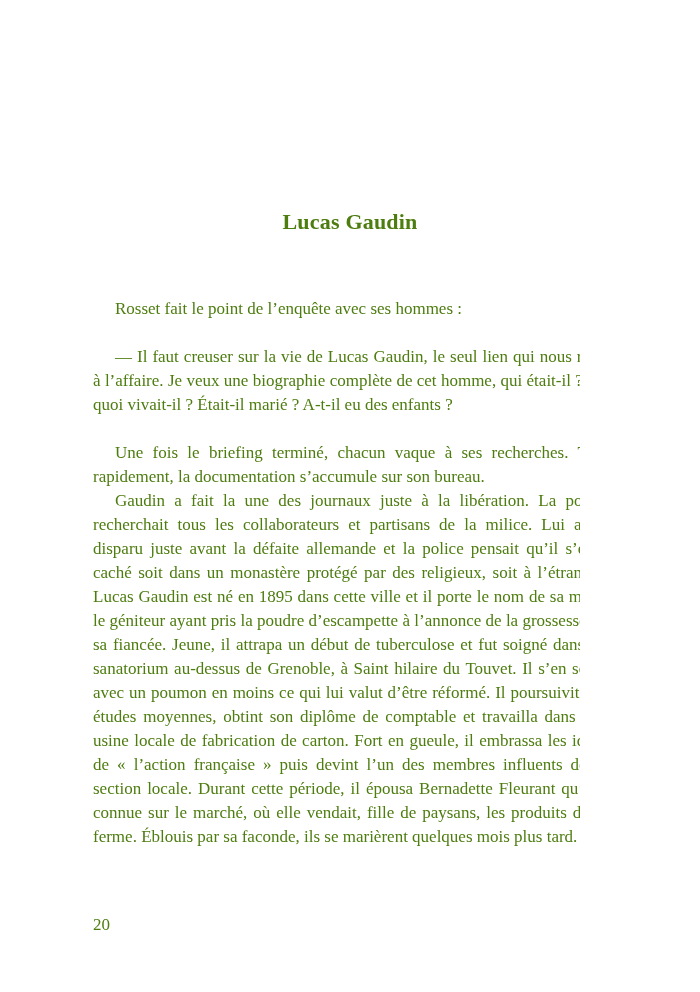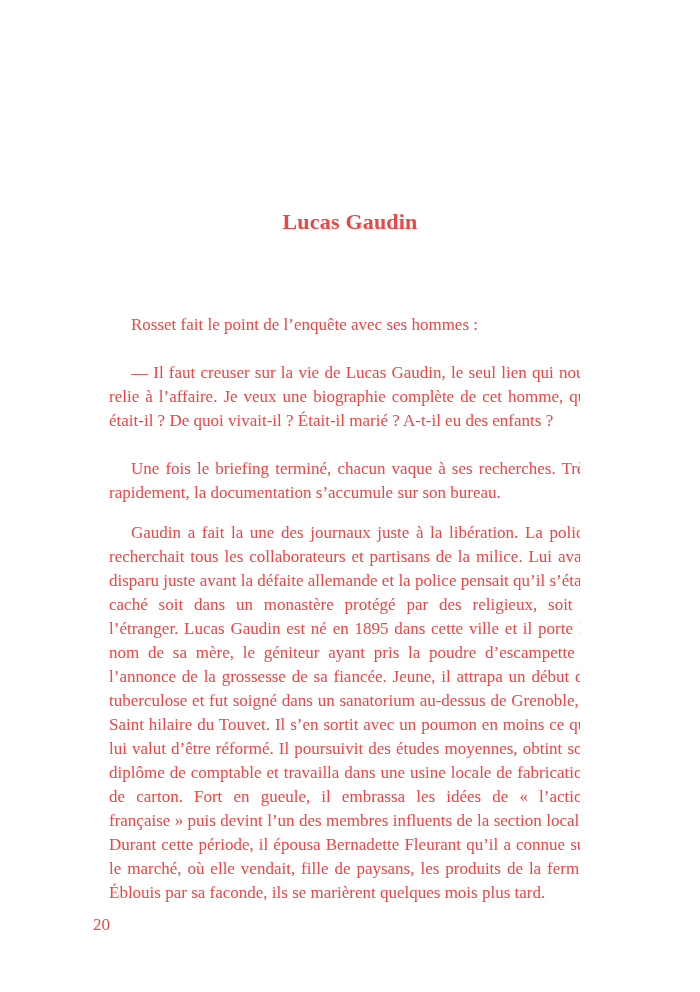--- a/index.html
+++ b/index.html
@@ -6,21 +6,21 @@
     margin: 0;
     padding: 0;
     background: #ffffff;
   }
   .page {
     position: relative;
     width: 580px;
     height: 992px;
     background: #ffffff;
     font-family: "Liberation Serif", "DejaVu Serif", serif;
-    color: #ef4444;
+    color: #4d7c0f;
     overflow: hidden;
   }
   .book-title {
     position: absolute;
     top: 193px;
     left: 0;
     width: 700px;
     text-align: center;
     font-size: 22px;
     line-height: 27px;
@@ -30,21 +30,21 @@
   .text-body {
     position: absolute;
     top: 297px;
     left: 93px;
     width: 514px;
     font-size: 17px;
     line-height: 24px;
     text-align: justify;
   }
   .text-body p.para {
-    margin: 16px;
+    margin: 0;
     padding: 0;
     text-indent: 22px;
   }
   .text-body p.para.spaced {
     margin-top: 24px;
   }
   .page-number {
     position: absolute;
     top: 914px;
     left: 93px;

